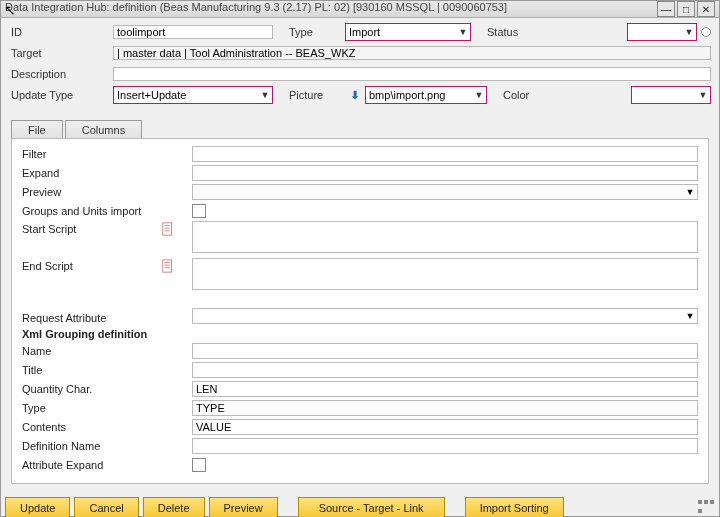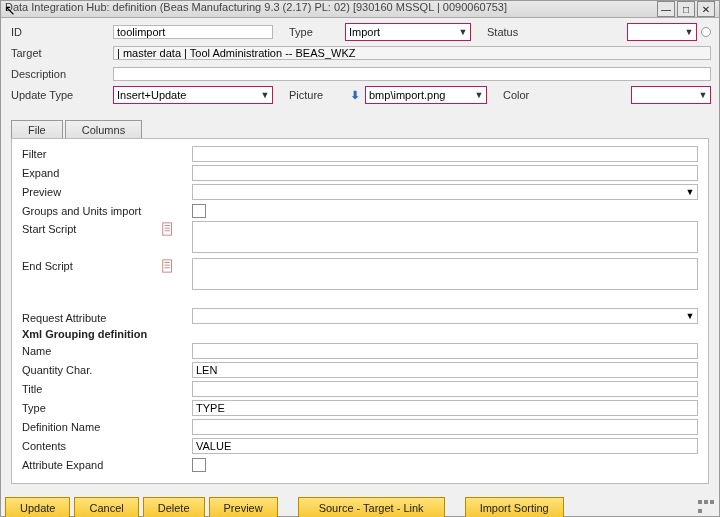--- a/index.html
+++ b/index.html
@@ -161,38 +161,38 @@
           <span class="arrow">▼</span>
       </div>
     </div>
 
     <div class="section-head">Xml Grouping definition</div>
     <div class="prow">
       <div class="plbl">Name</div>
       <input class="pinput" value="" style="">
     </div>
     <div class="prow">
+      <div class="plbl">Title</div>
+      <input class="pinput" value="" style="">
+    </div>
+    <div class="prow">
       <div class="plbl">Quantity Char.</div>
       <input class="pinput" value="LEN" style="">
     </div>
     <div class="prow">
-      <div class="plbl">Title</div>
-      <input class="pinput" value="" style="">
-    </div>
-    <div class="prow">
       <div class="plbl">Type</div>
       <input class="pinput" value="TYPE" style="">
     </div>
     <div class="prow">
-      <div class="plbl">Definition Name</div>
-      <input class="pinput" value="" style="">
-    </div>
-    <div class="prow">
       <div class="plbl">Contents</div>
       <input class="pinput" value="VALUE" style="">
+    </div>
+    <div class="prow">
+      <div class="plbl">Definition Name</div>
+      <input class="pinput" value="" style="">
     </div>
     <div class="prow">
       <div class="plbl">Attribute Expand</div>
       <div class="check"></div>
     </div>
   </div>
 
   <div class="spacer"></div>
   <div class="footer">
     <div class="btn">Update</div>

